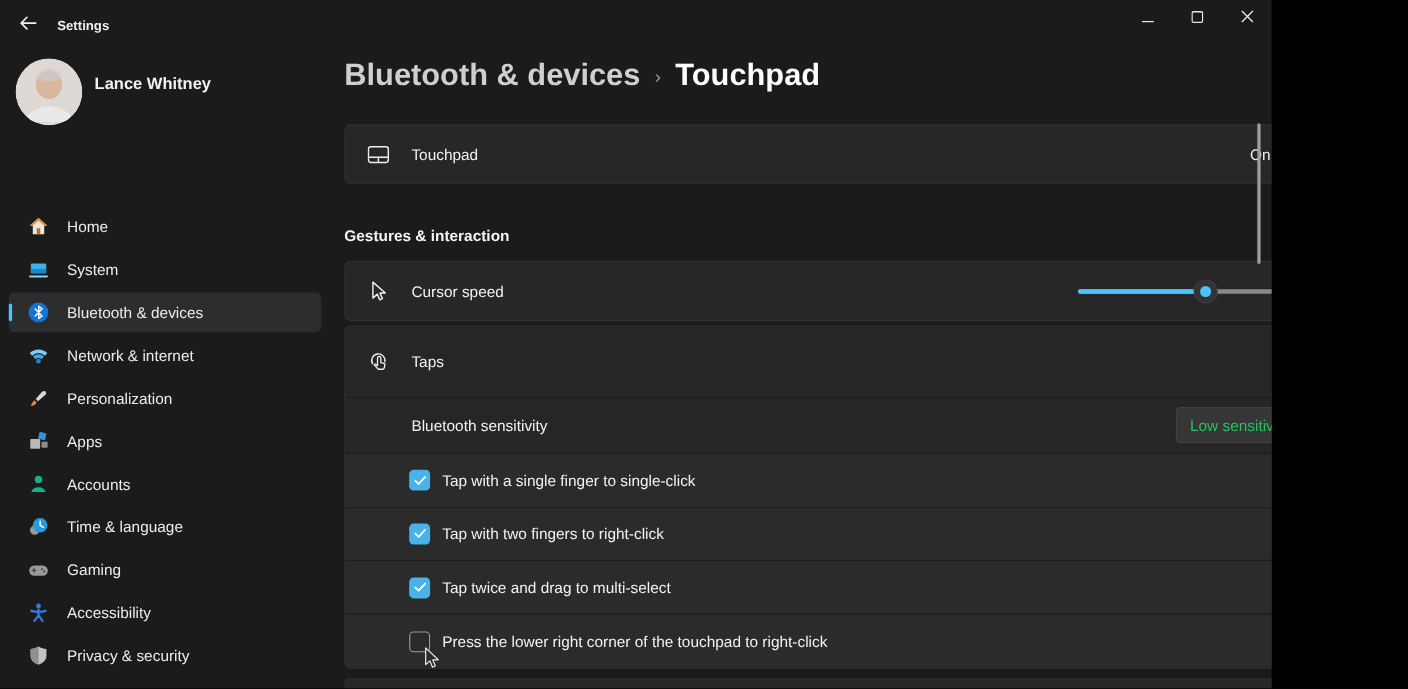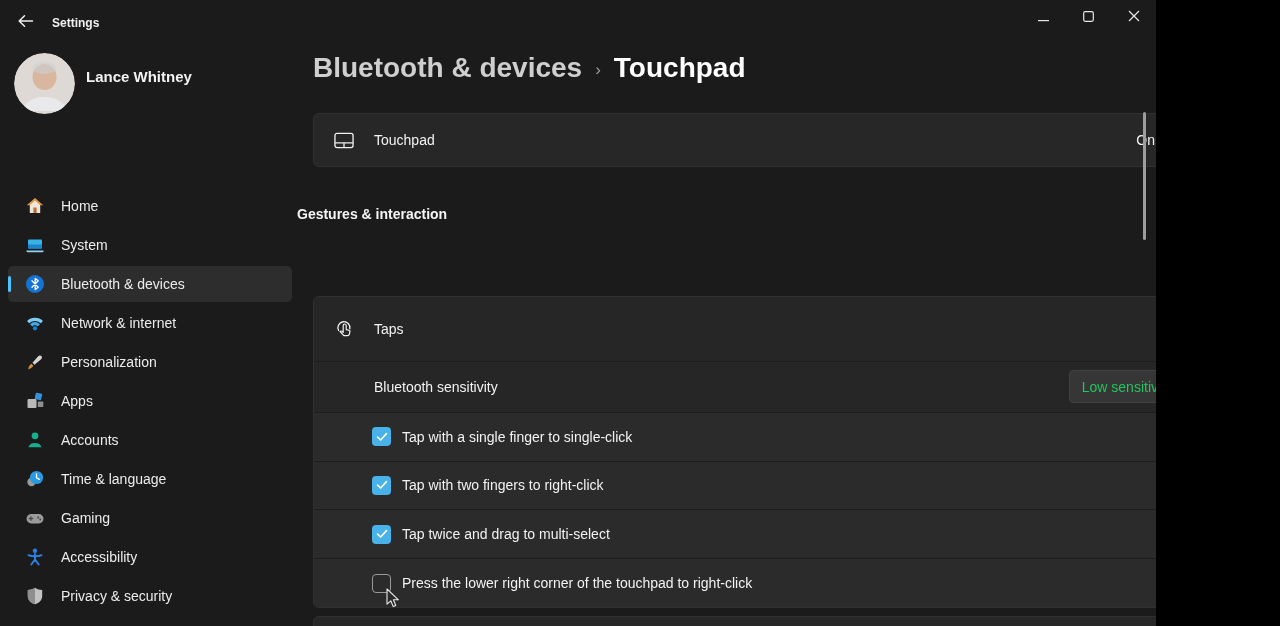--- a/index.html
+++ b/index.html
@@ -37,21 +37,21 @@
   .row{display:flex;align-items:center;width:100%;height:100%;}
   .row-left{display:flex;align-items:center;gap:20px;padding-left:20px;}
   .row-label{font-size:14px;color:#f2f2f2;}
   .row-right{margin-left:auto;display:flex;align-items:center;gap:15px;padding-right:14px;}
 
   .card-touchpad{top:113px;height:54px;}
   .toggle{width:40px;height:20px;border-radius:10px;background:#4cc2ff;position:relative;}
   .toggle-knob{position:absolute;right:3px;top:3px;width:14px;height:14px;border-radius:50%;background:#0e1114;}
   .toggle-state{font-size:14px;color:#f2f2f2;}
 
-  .section-heading{position:absolute;left:297px;top:206px;font-size:14px;font-weight:700;color:#f5f5f5;}
+  .section-heading{position:absolute;left:313px;top:206px;font-size:14px;font-weight:700;color:#f5f5f5;}
 
   .card-cursor{top:237px;height:55px;}
   .slider{width:258px;height:4px;border-radius:2px;background:#898989;position:relative;margin-right:0;}
   .slider-fill{height:4px;border-radius:2px;background:#4cc2ff;position:relative;}
   .slider-knob{position:absolute;right:-11px;top:50%;transform:translateY(-50%);width:22px;height:22px;border-radius:50%;
                background:#333333;border:1px solid #3e3e3e;box-sizing:border-box;}
   .slider-knob::after{content:"";position:absolute;left:50%;top:50%;transform:translate(-50%,-50%);
                width:10px;height:10px;border-radius:50%;background:#4cc2ff;}
 
   .card-taps{top:296px;height:312px;display:flex;flex-direction:column;overflow:hidden;padding:0;}
@@ -252,20 +252,39 @@
           <svg width="13" height="8" viewBox="0 0 13 8">
               <path d="M1,1.2 L6.5,6.5 L12,1.2" fill="none" stroke="#dedede" stroke-width="1.4" stroke-linecap="round" stroke-linejoin="round"></path>
             </svg>
         </span>
       </div>
     </div>
   </div>
 
   <div class="section-heading">Gestures &amp; interaction</div>
 
+  <div class="card card-cursor">
+    <div class="row">
+      <div class="row-left">
+        <span class="nav-icon">
+          <svg width="16" height="20" viewBox="0 0 16 20">
+              <path d="M3,1.5 V16 L7,12.4 L9.3,17.6 L11.7,16.5 L9.4,11.4 H14.3 Z" fill="none" stroke="#f0f0f0" stroke-width="1.3" stroke-linejoin="round"></path>
+            </svg>
+        </span>
+        <span class="row-label">Cursor speed</span>
+      </div>
+      <div class="row-right">
+        <div class="slider">
+          <div class="slider-fill" style="width:45%">
+            <div class="slider-knob"></div>
+          </div>
+        </div>
+      </div>
+    </div>
+  </div>
 
   <div class="card card-taps">
     <div class="taps-header">
       <div class="row-left">
         <span class="nav-icon">
           <svg width="20" height="20" viewBox="0 0 20 20">
               <path d="M4.6,11.5 A6,6 0 1 1 15.8,9.8" fill="none" stroke="#f0f0f0" stroke-width="1.3" stroke-linecap="round"></path>
               <path d="M9.2,6.5 c0,-0.9 0.7,-1.5 1.5,-1.5 c0.8,0 1.5,0.6 1.5,1.5 v4.2 c1.3,0.1 2.6,0.5 3.8,1.2 l-0.6,3.2 c-0.2,1 -1,1.6 -1.9,1.6 h-3.6 l-3.8,-4.2 c0.5,-0.6 1.4,-0.7 2,-0.1 l1.1,1 z" fill="none" stroke="#f0f0f0" stroke-width="1.2" stroke-linejoin="round"></path>
             </svg>
         </span>

